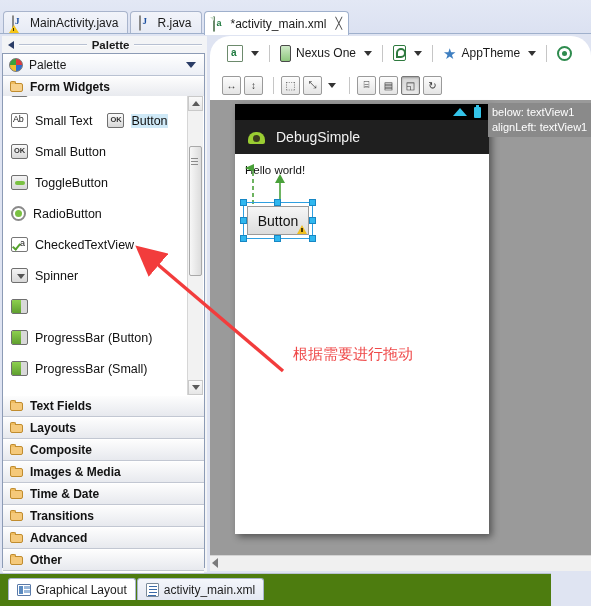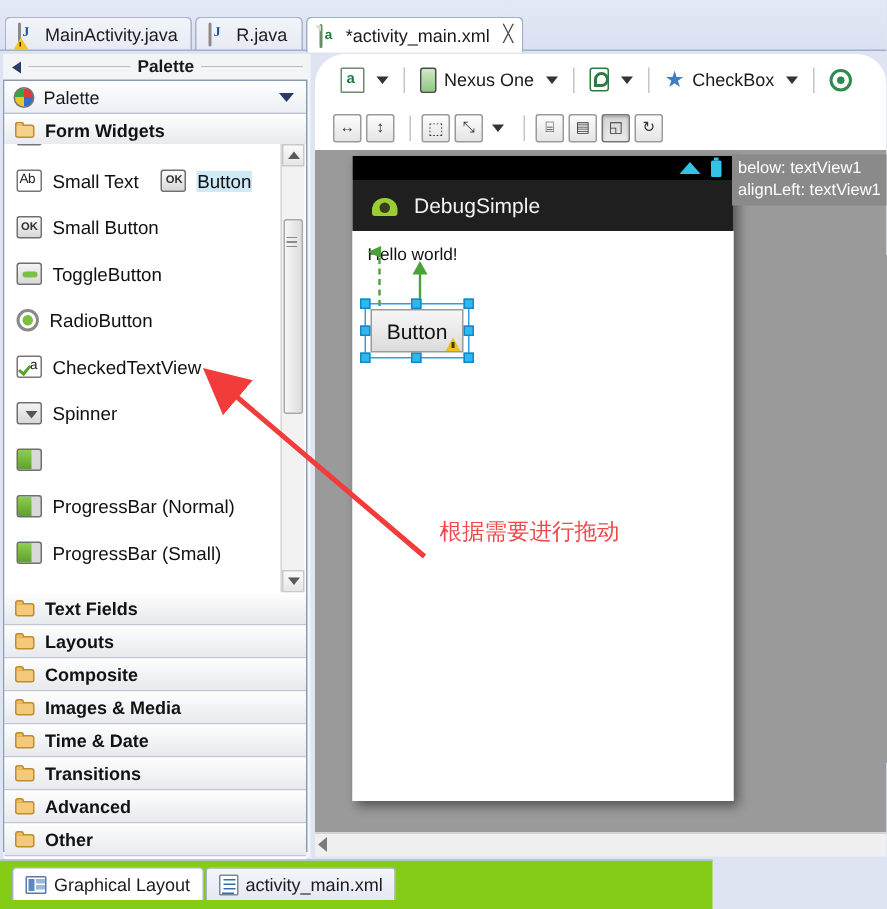--- a/index.html
+++ b/index.html
@@ -149,21 +149,21 @@
 
   .tooltip{position:absolute;left:278px;top:3px;width:110px;background:#8a8a8a;color:#fff;font-size:11px;padding:2px 4px;line-height:15px;box-sizing:border-box;}
   .tooltip div{white-space:nowrap;overflow:hidden;}
 
   .ann{position:absolute;color:#ef4a4a;font-size:15px;white-space:nowrap;}
 
   .hscroll{position:absolute;left:0;top:519px;width:381px;height:15px;background:#f0f0f0;border-top:1px solid #d4d4d4;}
   .hscroll .lft{position:absolute;left:2px;top:2px;width:0;height:0;border-top:5px solid transparent;border-bottom:5px solid transparent;border-right:6px solid #7b7b7b;}
 
   
-  .bottombar{position:absolute;left:0;top:573px;width:475px;height:33px;background:#84cc16;border-top:1px solid #b9c2d2;}
+  .bottombar{position:absolute;left:0;top:573px;width:551px;height:33px;background:#4d7c0f;border-top:1px solid #b9c2d2;}
   .btabs{position:absolute;left:8px;top:4px;display:flex;align-items:flex-end;}
   .btab{display:flex;align-items:center;gap:5px;height:21px;padding:0 8px;font-size:12px;
     border:1px solid #a8b4cc;border-bottom:none;border-radius:3px 3px 0 0;margin-right:1px;
     background:linear-gradient(#f4f6fb,#e4e8f2);white-space:nowrap;}
   .btab.active{background:#fff;}
   .ico-gl{width:14px;height:12px;border:1px solid #5a7aa8;background:#fff;border-radius:1px;position:relative;box-sizing:border-box;}
   .ico-gl:before{content:"";position:absolute;left:1px;top:1px;width:4px;height:8px;background:#5a8ac0;}
   .ico-gl:after{content:"";position:absolute;left:6px;top:1px;width:6px;height:3px;background:#9ab8da;box-shadow:0 4px 0 #9ab8da;}
   .ico-xmlfile{width:13px;height:14px;border:1px solid #7a8a9a;background:#fff;border-radius:1px;position:relative;box-sizing:border-box;}
   .ico-xmlfile:after{content:"";position:absolute;left:2px;top:2px;width:8px;height:1.5px;background:#3a6aa8;
@@ -268,21 +268,21 @@
             <span class="wi wi-spin"></span>
             <span class="lbl">Spinner</span>
           </div>
 
           <div class="wrow">
             <span class="wi wi-prog"></span>
           </div>
 
           <div class="wrow">
             <span class="wi wi-prog"></span>
-            <span class="lbl">ProgressBar (Normal)</span>
+            <span class="lbl">ProgressBar (Button)</span>
           </div>
 
           <div class="wrow">
             <span class="wi wi-prog"></span>
             <span class="lbl">ProgressBar (Small)</span>
           </div>
 
         </div>
       </div>
 
@@ -353,21 +353,21 @@
         <span class="caret"></span>
       </div>
       <span class="tbsep"></span>
       <div class="tbitem">
         <span class="ico-rotate"></span>
         <span class="caret"></span>
       </div>
       <span class="tbsep"></span>
       <div class="tbitem">
         <span class="ico-star">★</span>
-        <span>CheckBox</span>
+        <span>AppTheme</span>
         <span class="caret"></span>
       </div>
       <span class="tbsep"></span>
       <div class="tbitem">
         <span class="ico-greenball"></span>
       </div>
     </div>
 
     <div class="tb2">
       <span style="width:12px"></span>

